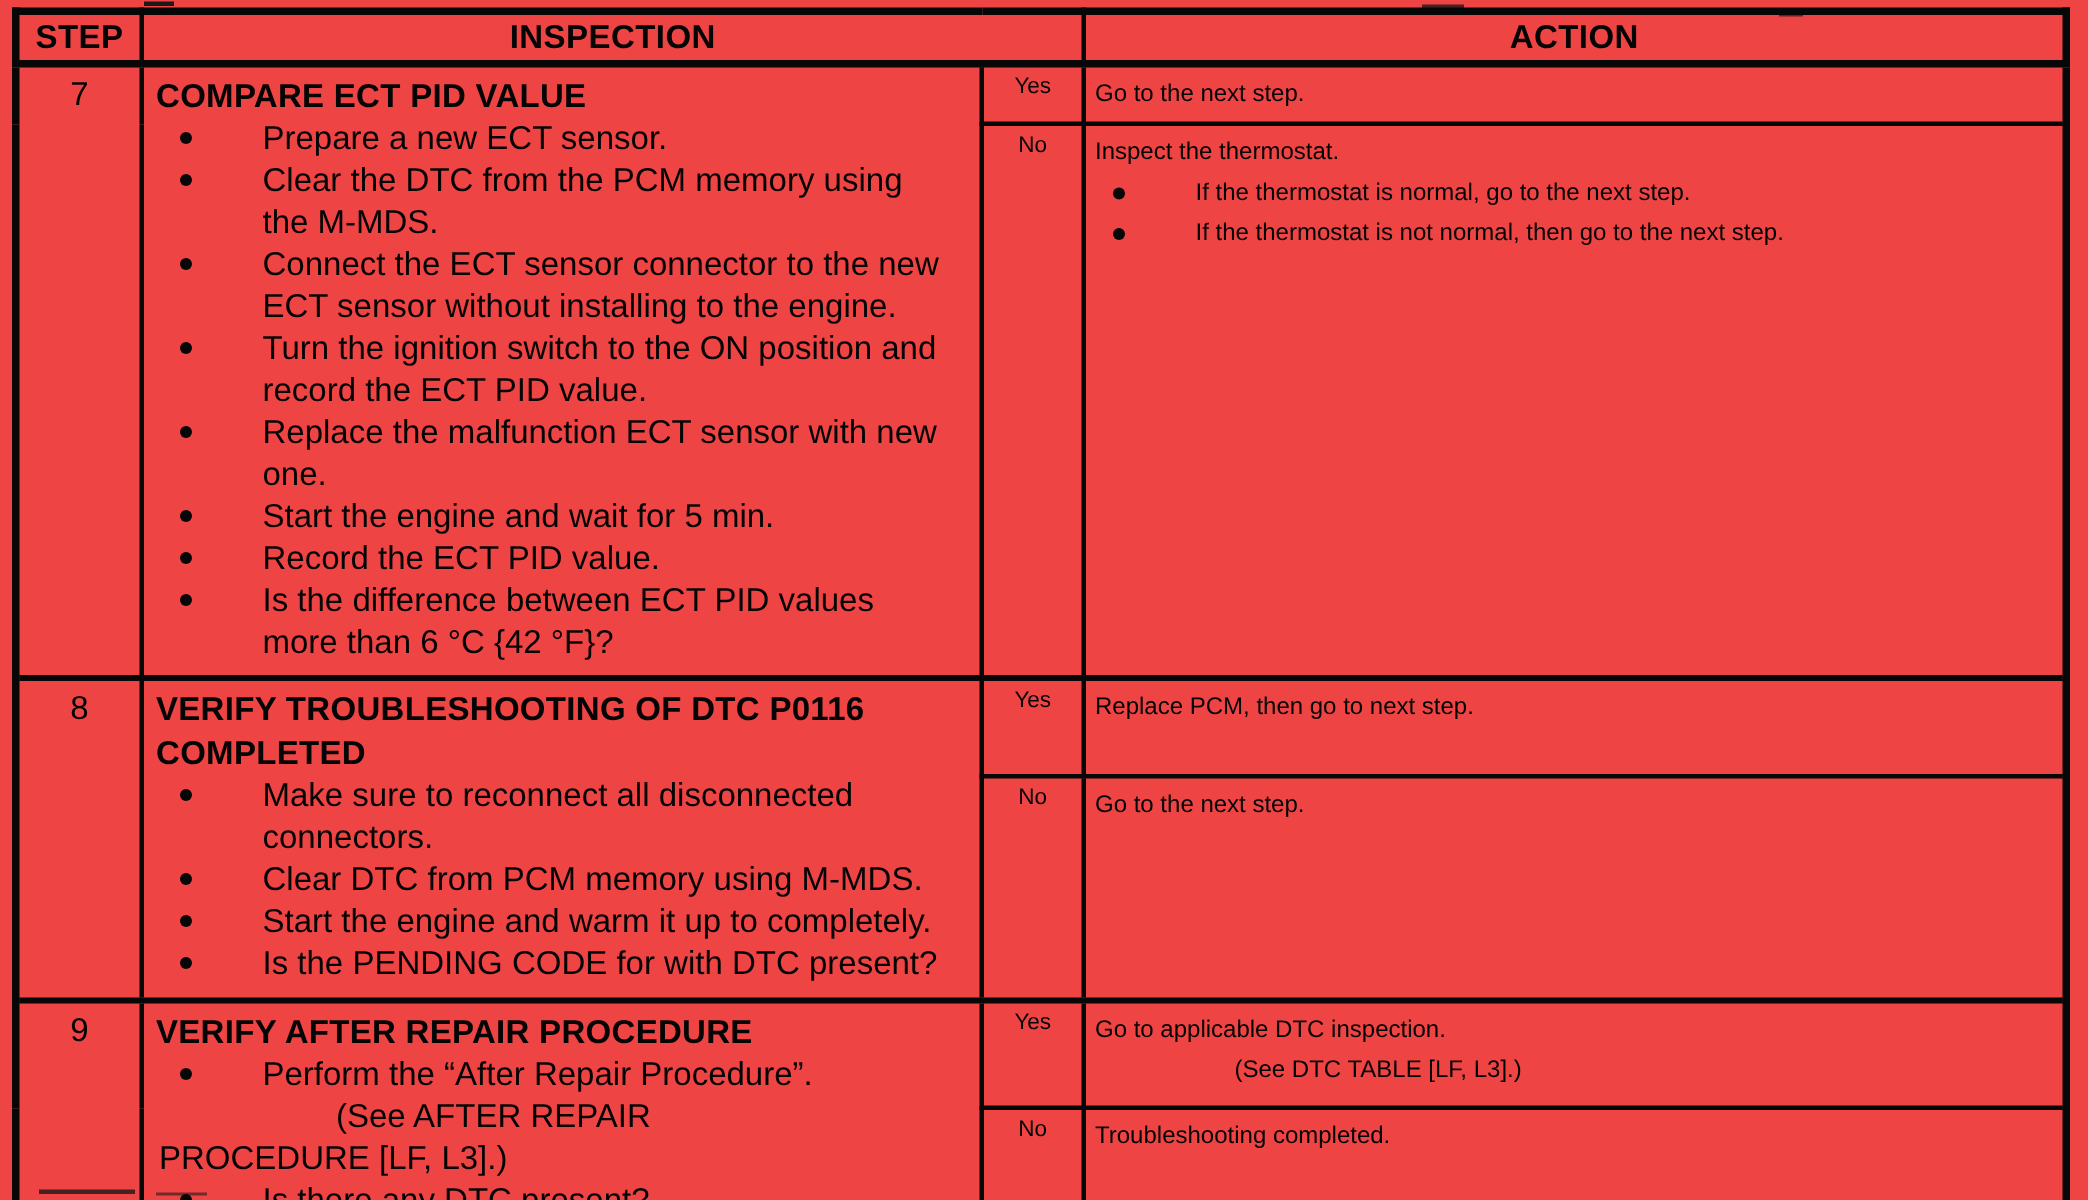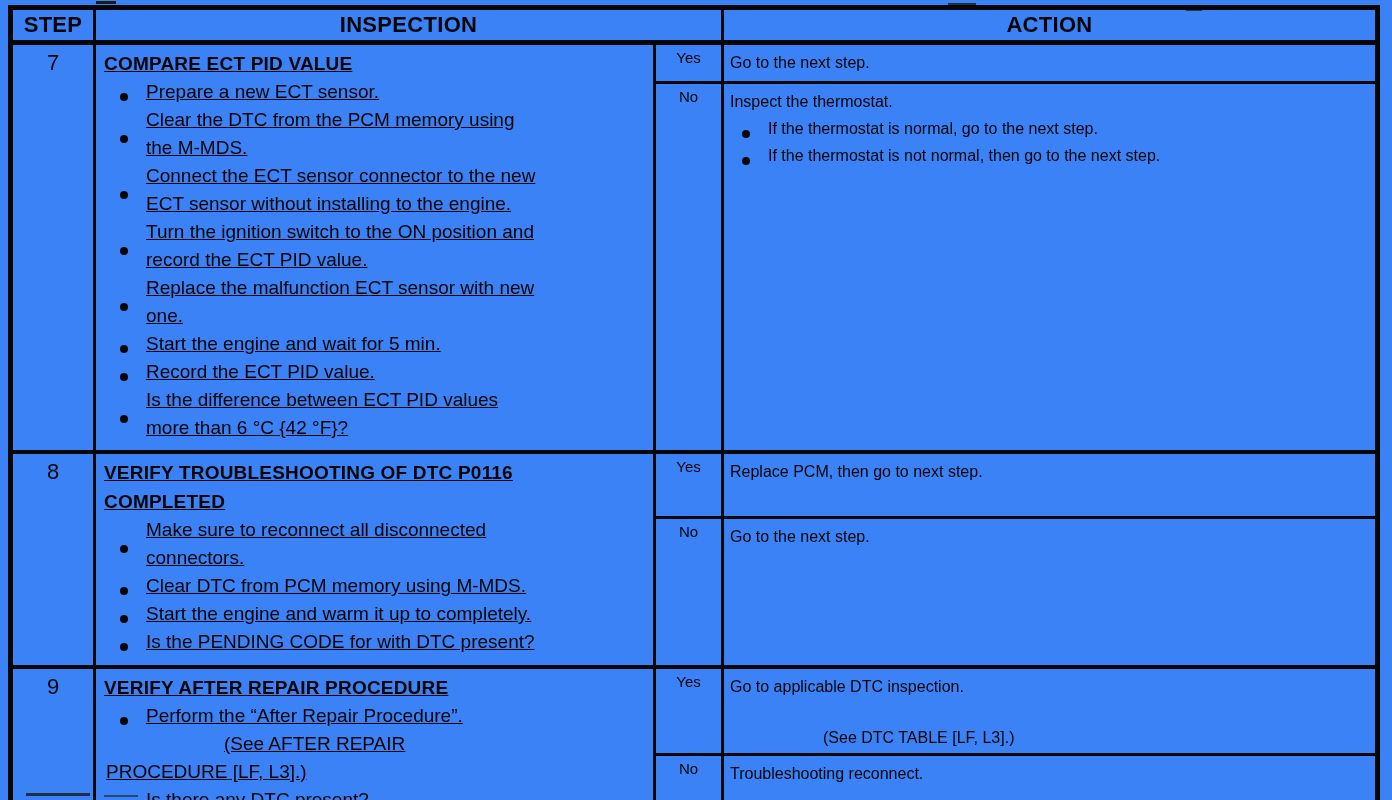--- a/index.html
+++ b/index.html
@@ -4,21 +4,21 @@
 <style>
   html, body {
     margin: 0;
     padding: 0;
     background: #ffffff;
   }
   .page {
     position: relative;
     width: 1392px;
     height: 800px;
-    background: #3b82f6;
+    background: #ef4444;
     font-family: "Liberation Sans", sans-serif;
     color: #050505;
     overflow: hidden;
   }
   table.ts {
     position: absolute;
     left: 8px;
     top: 5px;
     width: 1372px;
     border-collapse: collapse;
@@ -49,43 +49,43 @@
   tr.r-s9y  td { height: 62px; }
   tr.r-s9n  td { height: 80px; }
 
   td.step-num {
     text-align: center;
     font-size: 22px;
     padding-top: 5px;
   }
   td.insp {
     padding: 4px 6px 2px 8px;
-    font-size: 19px;
+    font-size: 22px;
     line-height: 28px;
-    text-decoration: underline;
   }
   td.yn {
     text-align: center;
     font-size: 15px;
     padding-top: 4px;
   }
   td.act {
     padding: 4px 8px 2px 6px;
     font-size: 16px;
     line-height: 27px;
   }
   .insp-title {
     font-weight: bold;
     white-space: pre-line;
     line-height: 29px;
     letter-spacing: 0.2px;
   }
   .bullet {
     display: flex;
-    align-items: center;
+    align-items: flex-start;
+    gap: 29px;
   }
   .insp .bullet { margin-left: 16px; }
   .act  .bullet { margin-left: 12px; }
   .dot {
     flex: none;
     width: 26px;
     padding-top: 10px;
   }
   .dot::before {
     content: "";
@@ -93,21 +93,21 @@
     width: 8px;
     height: 8px;
     border-radius: 50%;
     background: #070707;
   }
   .btxt {
     white-space: pre-line;
   }
   .see-line-1 { margin-left: 120px; white-space: pre; }
   .see-line-2 { margin-left: 2px;  white-space: pre; }
-  .act-ref    { margin-left: 93px; white-space: pre; margin-top: 24px; }
+  .act-ref    { margin-left: 93px; white-space: pre; }
   .act-intro  { white-space: pre-line; }
   
   .artifact {
     position: absolute;
     background: #1a1a1a;
   }
   .a1 { left: 96px;  top: 1px;  width: 20px; height: 3px; }
   .a2 { left: 948px; top: 3px;  width: 28px; height: 3px; opacity: .8; }
   .a3 { left: 1186px;top: 8px;  width: 16px; height: 3px; opacity: .7; }
   .a4 { left: 26px;  top: 793px;width: 64px; height: 3px; opacity: .8; }
@@ -253,18 +253,18 @@
       </td>
       <td class="yn">Yes</td>
       <td class="act">
         <div class="act-intro">Go to applicable DTC inspection.</div>
         <div class="act-ref">(See DTC TABLE [LF, L3].)</div>
       </td>
     </tr>
     <tr class="r-s9n">
       <td class="yn">No</td>
       <td class="act">
-        <div class="act-intro">Troubleshooting reconnect.</div>
+        <div class="act-intro">Troubleshooting completed.</div>
       </td>
     </tr>
   </tbody>
     </table>
 </div>
 
 </body></html>

